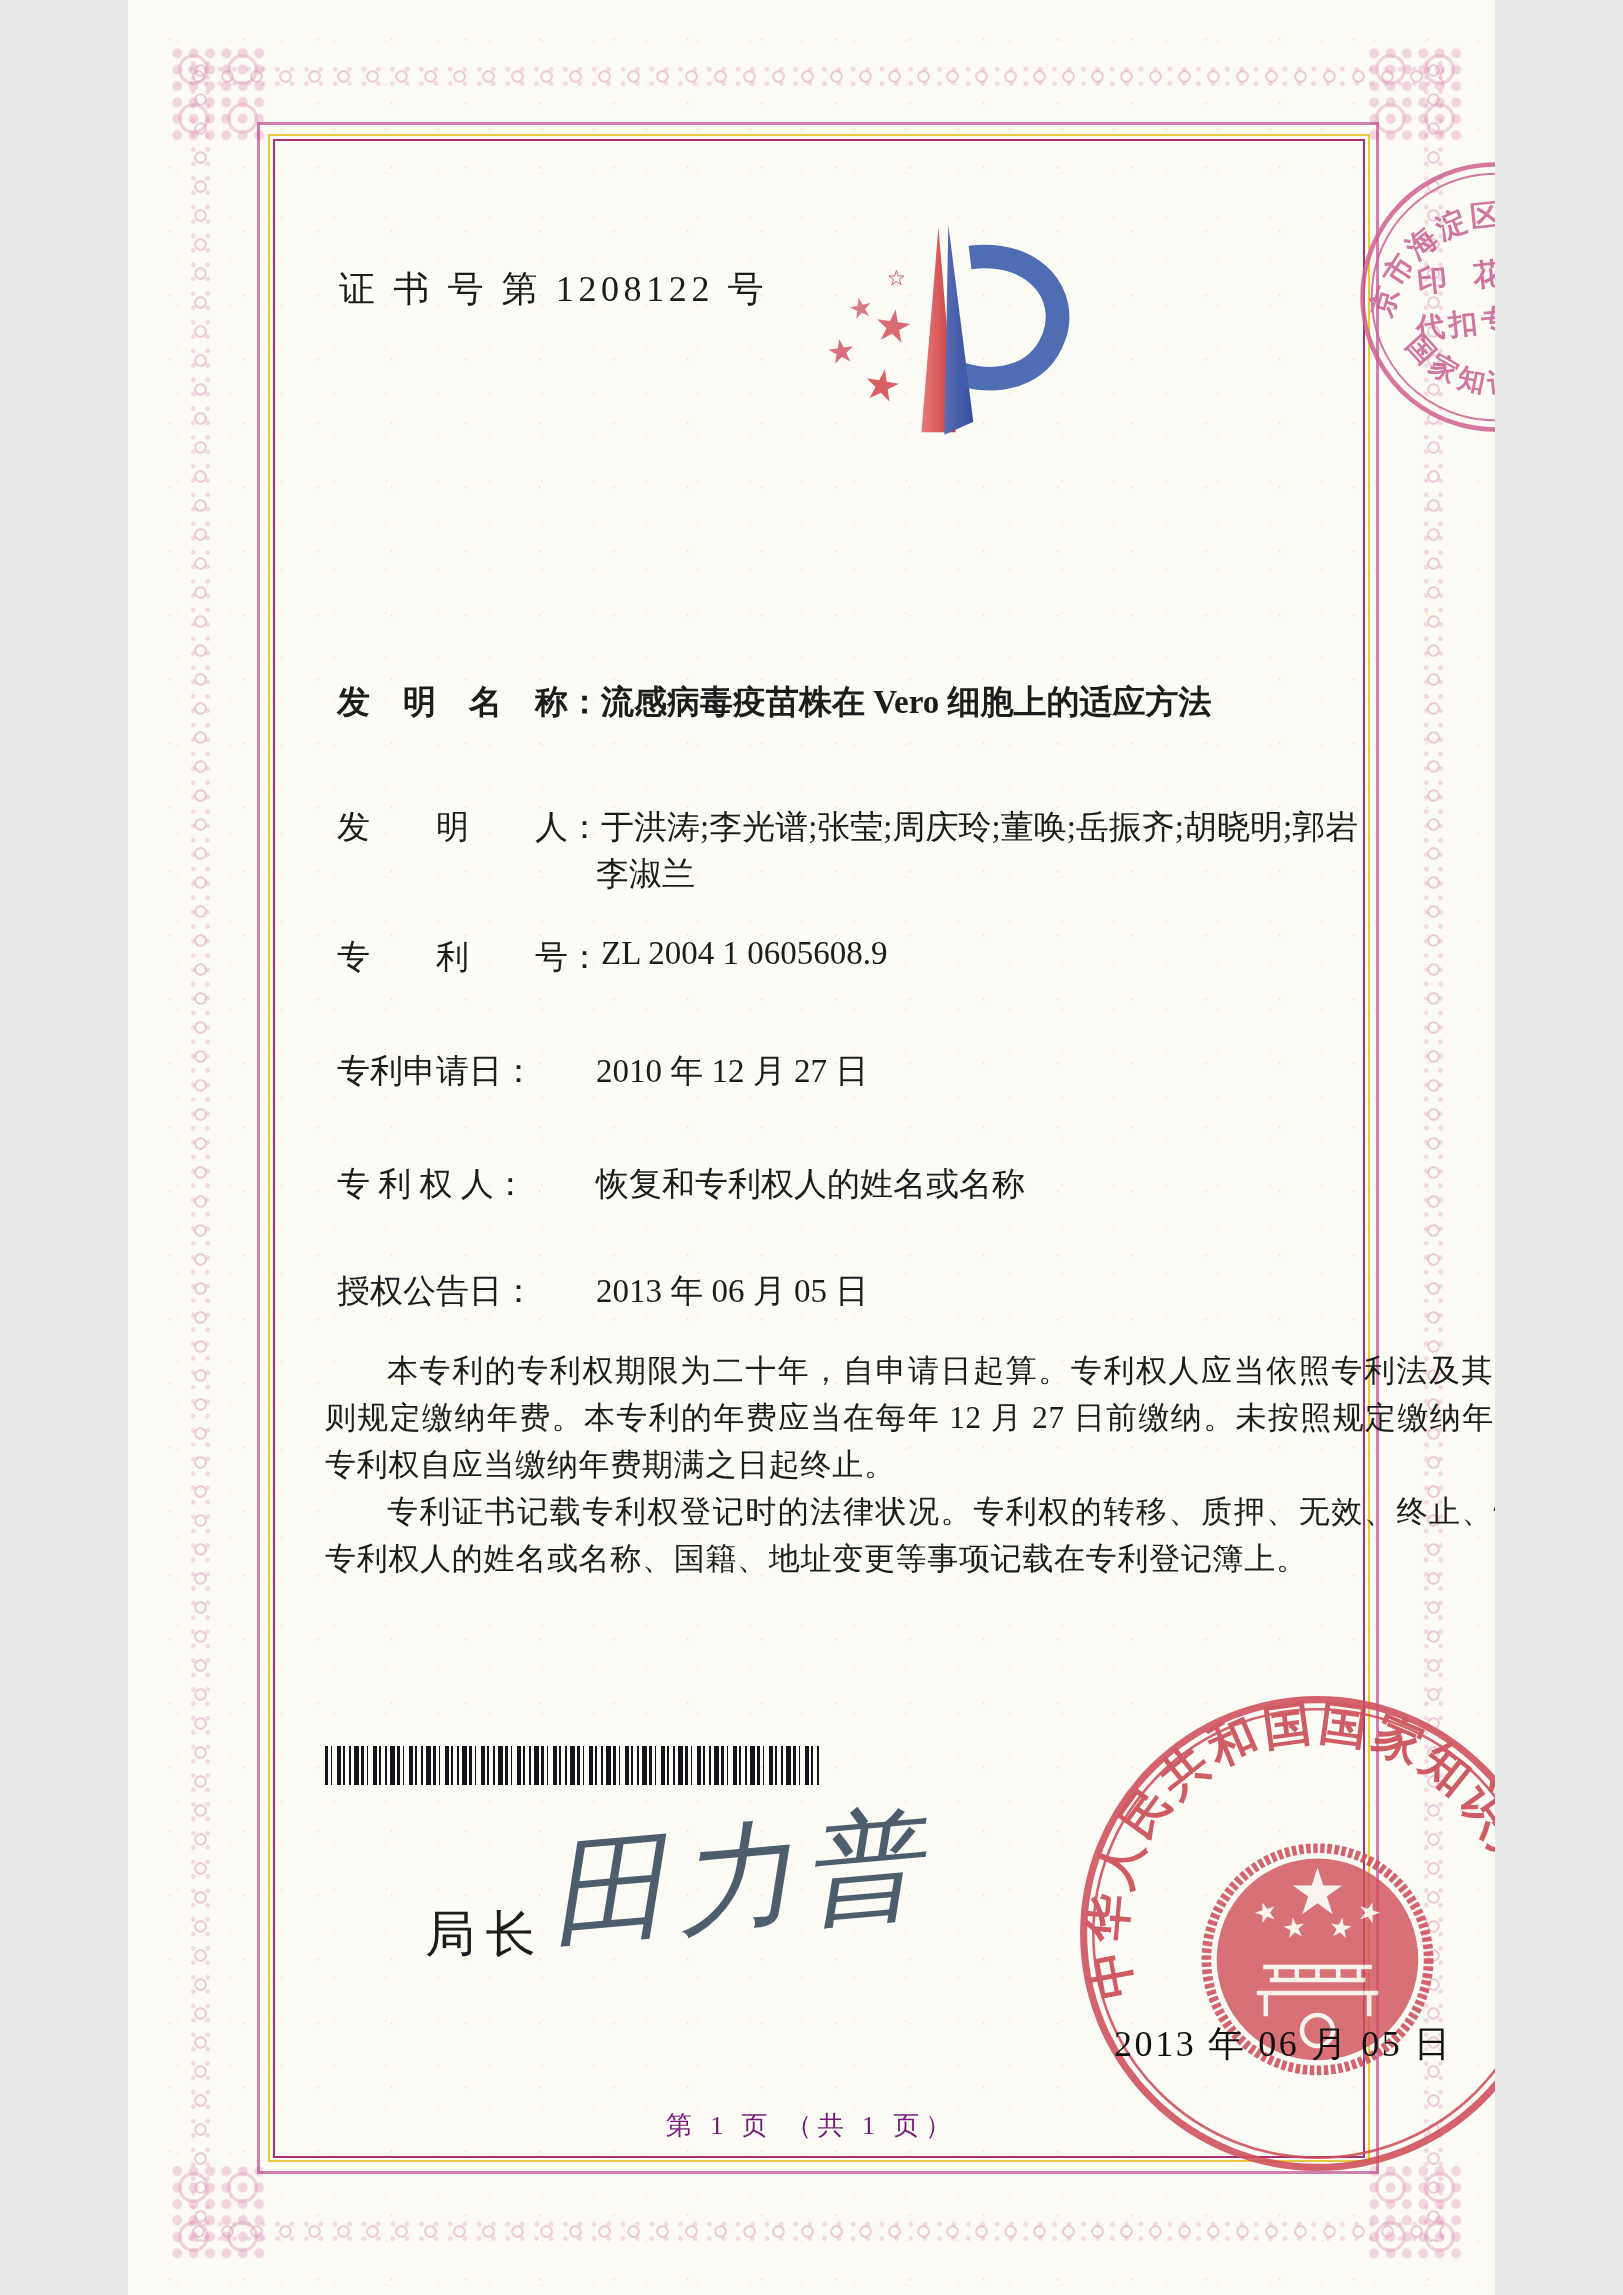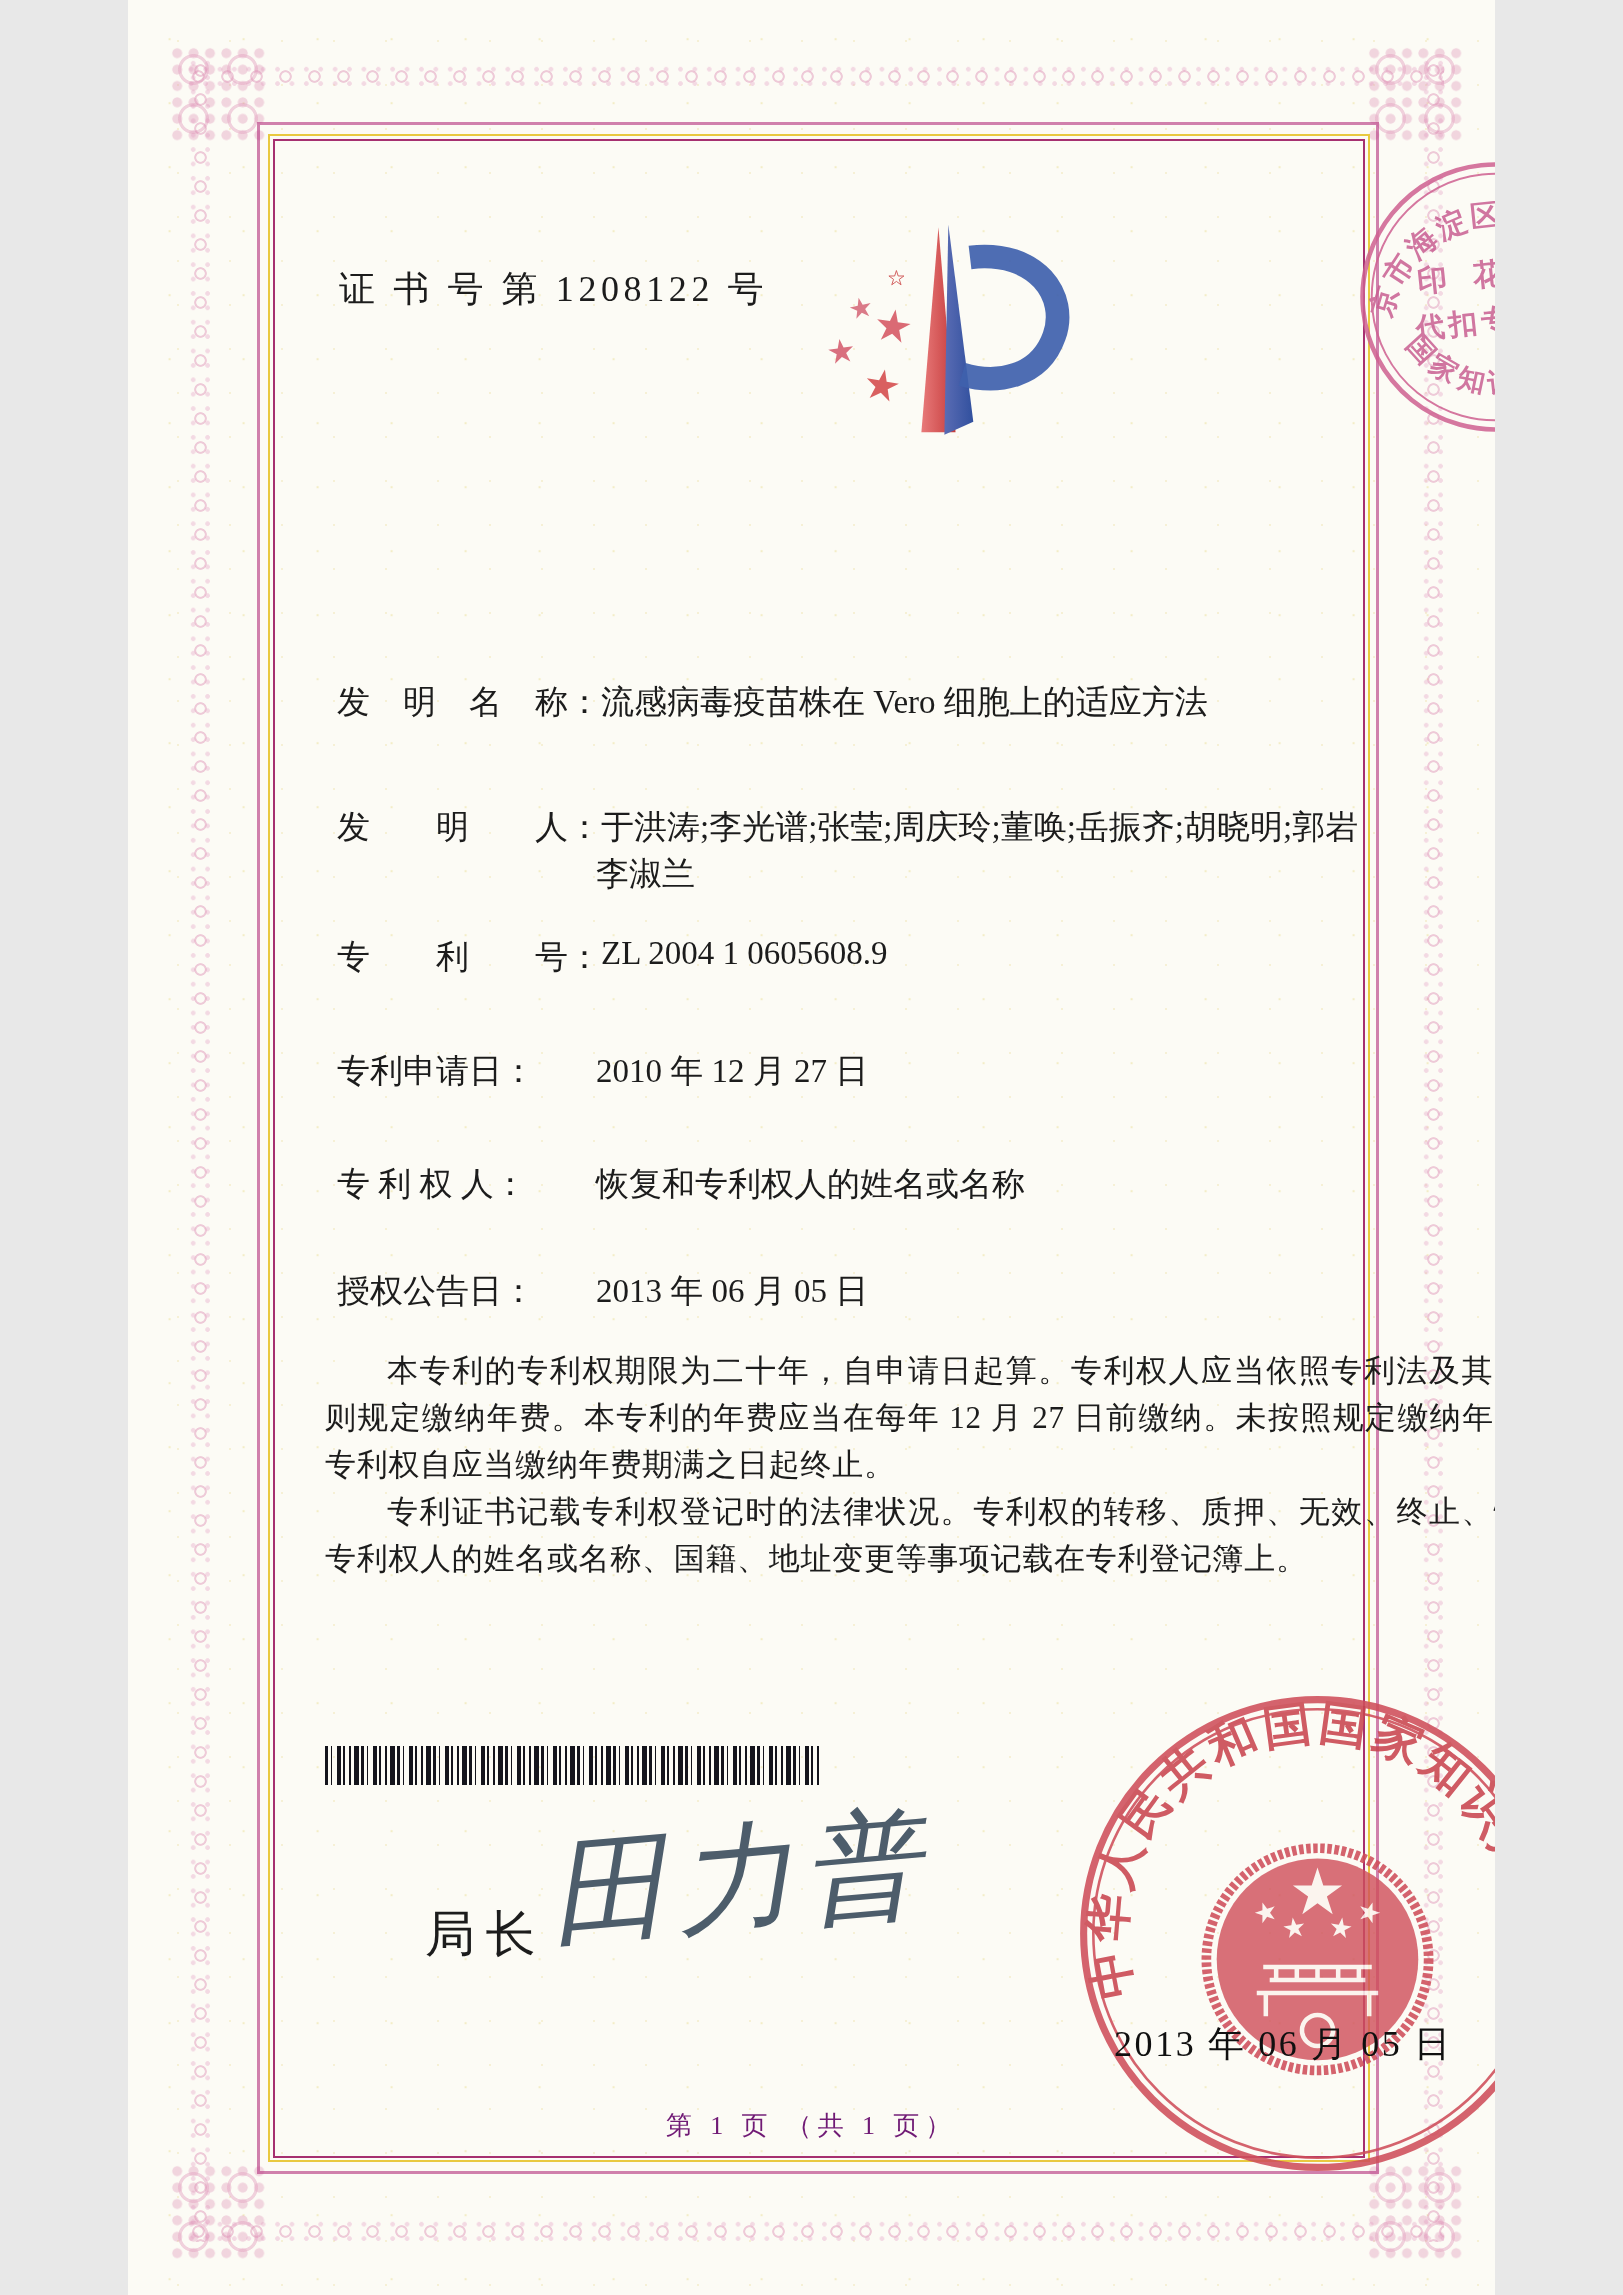--- a/index.html
+++ b/index.html
@@ -56,21 +56,21 @@
     position:absolute;left:158px;right:144px;top:487px;text-align:center;
     font-size:84px;font-weight:bold;letter-spacing:47px;text-indent:47px;
     color:#3a3a3a;
   }
   @supports (-webkit-text-stroke: 2px black){
     .title{color:rgba(252,251,245,.92);-webkit-text-stroke:2px #383838;}
   }
   .row{position:absolute;left:209px;width:1267px;font-size:33px;}
   .row .lab{display:inline-block;min-width:259px;vertical-align:top;}
   .row .val{display:inline-block;vertical-align:top;}
-  .row1{top:680px;}
+  .row1{top:680px;font-weight:bold;}
   .row2{top:805px;}
   .row2b{position:absolute;left:468px;top:852px;font-size:33px;}
   .row3{top:935px;}
   .row4{top:1049px;}
   .row5{top:1162px;}
   .row6{top:1269px;}
   .body-text{
     position:absolute;left:197px;top:1347px;width:1266px;
     font-size:31px;line-height:47px;text-align:justify;letter-spacing:0.7px;
   }

